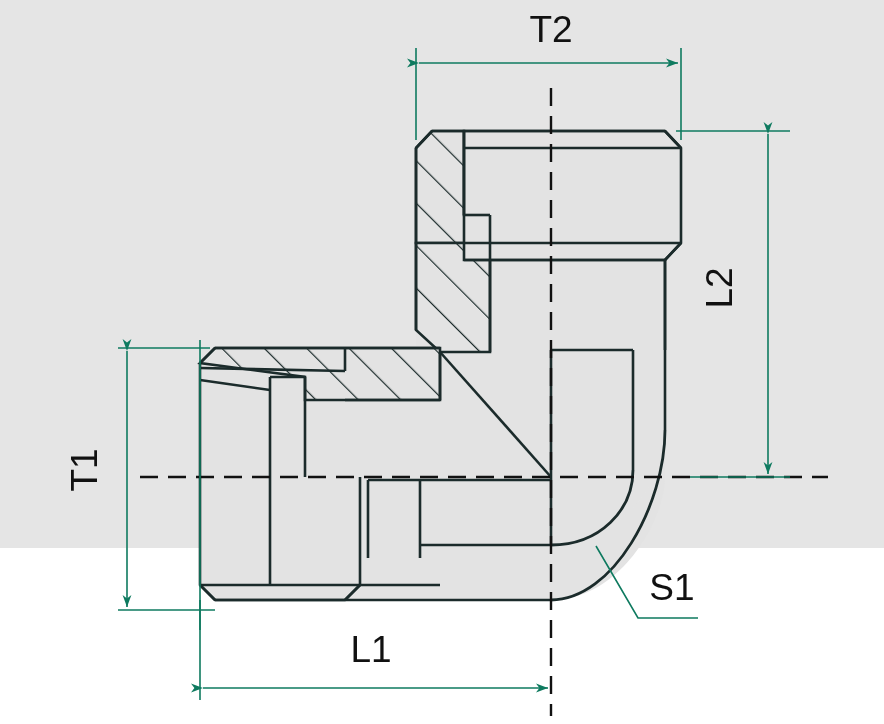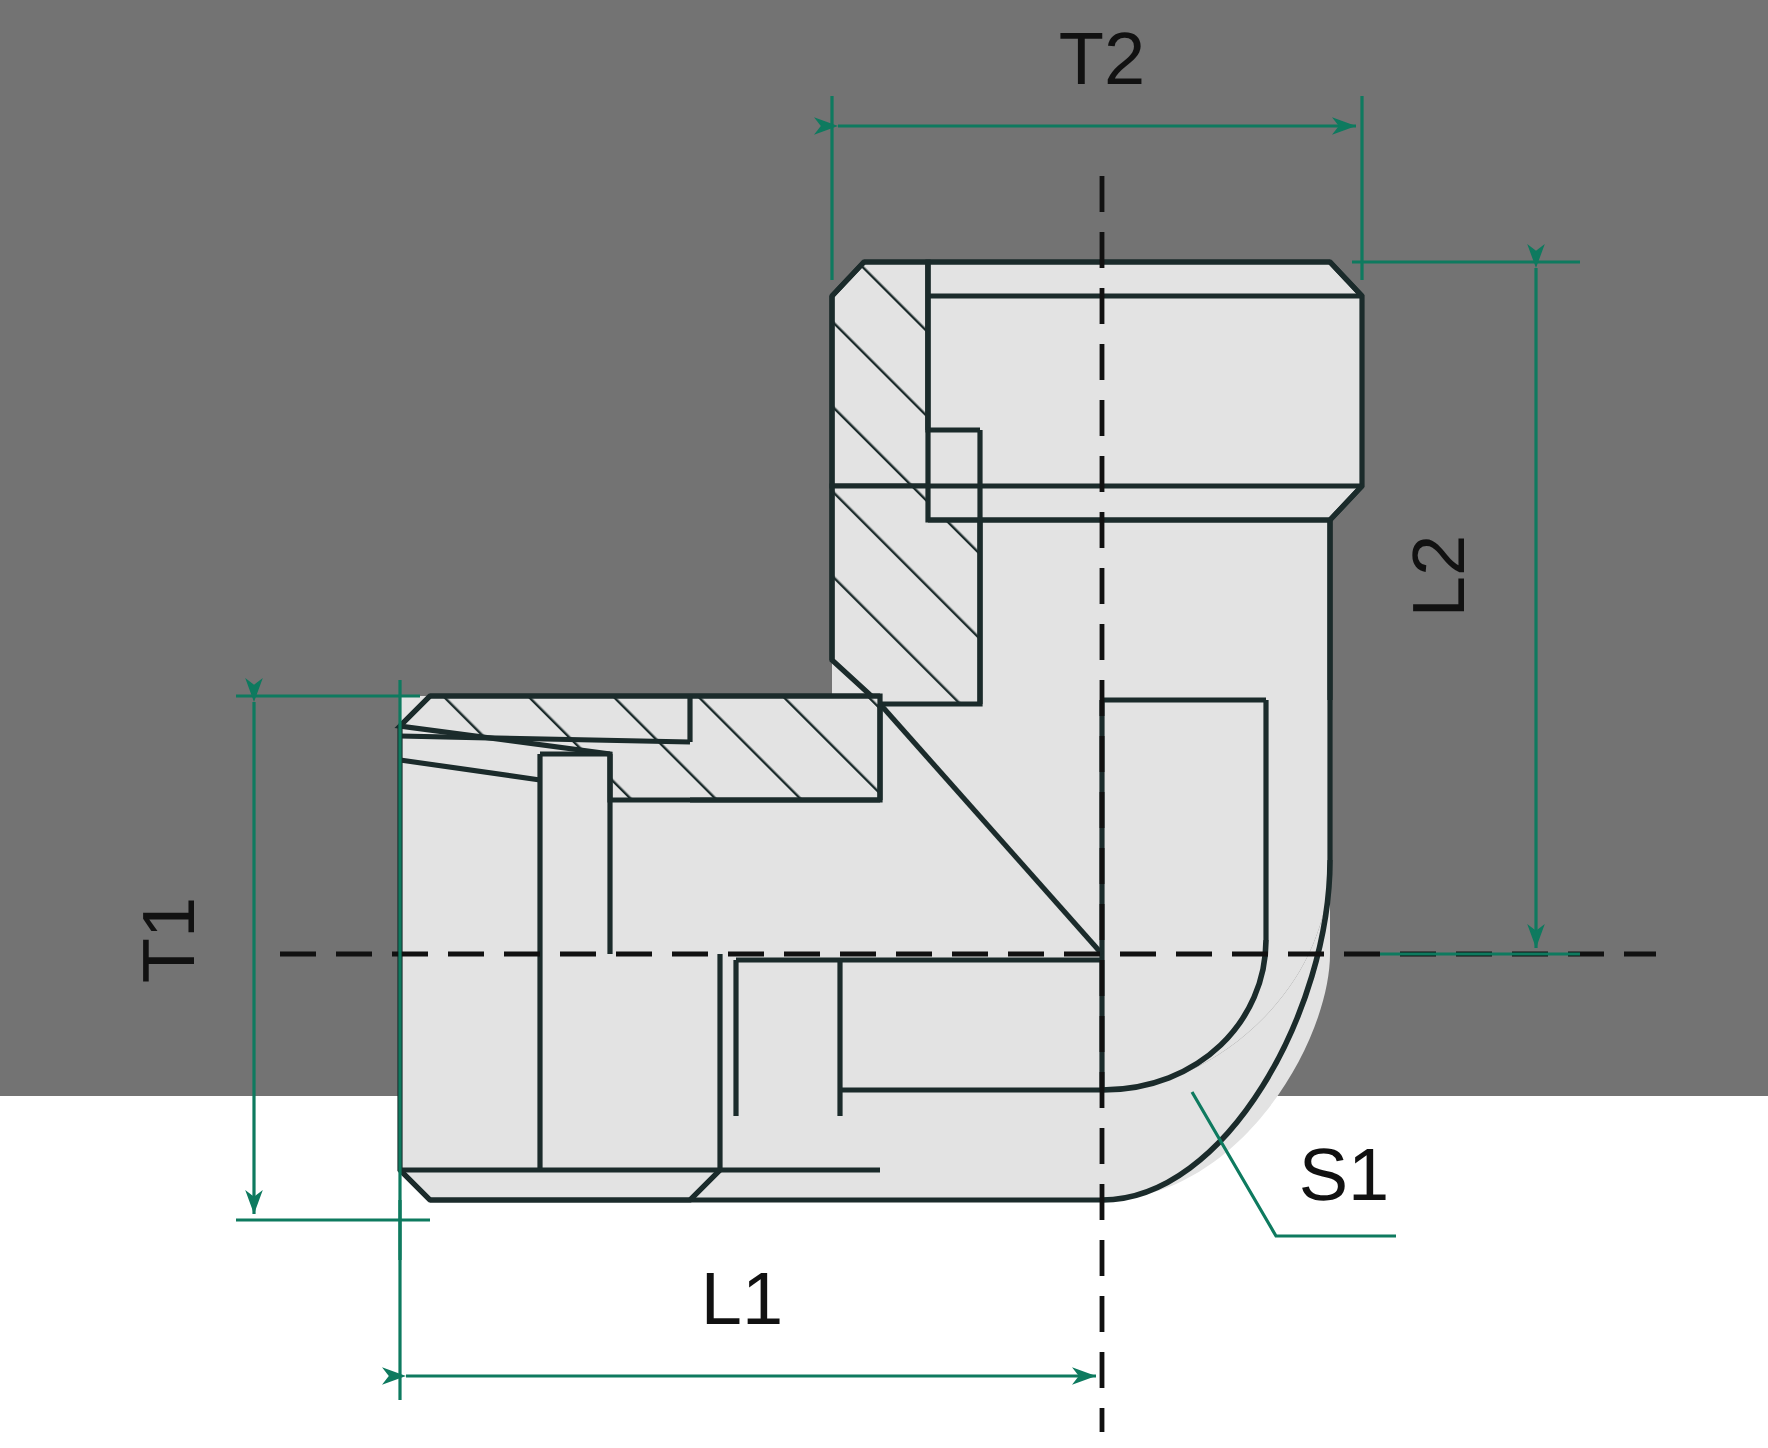--- a/index.html
+++ b/index.html
@@ -1,18 +1,18 @@
 <!DOCTYPE html>
 <html><head>
 <meta charset="utf-8">
 <style>
   html,body{margin:0;padding:0;background:#ffffff;}
   body{width:884px;height:724px;overflow:hidden;
        font-family:"Liberation Sans", sans-serif;}
-  #drawing-root{position:relative;width:884px;height:548px;background:#737373;}
+  #drawing-root{position:relative;width:884px;height:548px;background:#e5e5e5;}
   svg{display:block;}
   .dim-label{font-family:"Liberation Sans", sans-serif;font-size:37px;fill:#111111;}
 </style>
 </head>
 <body>
 
 <div id="drawing-root">
 
   <svg width="884" height="724" viewBox="0 0 884 724">
 

